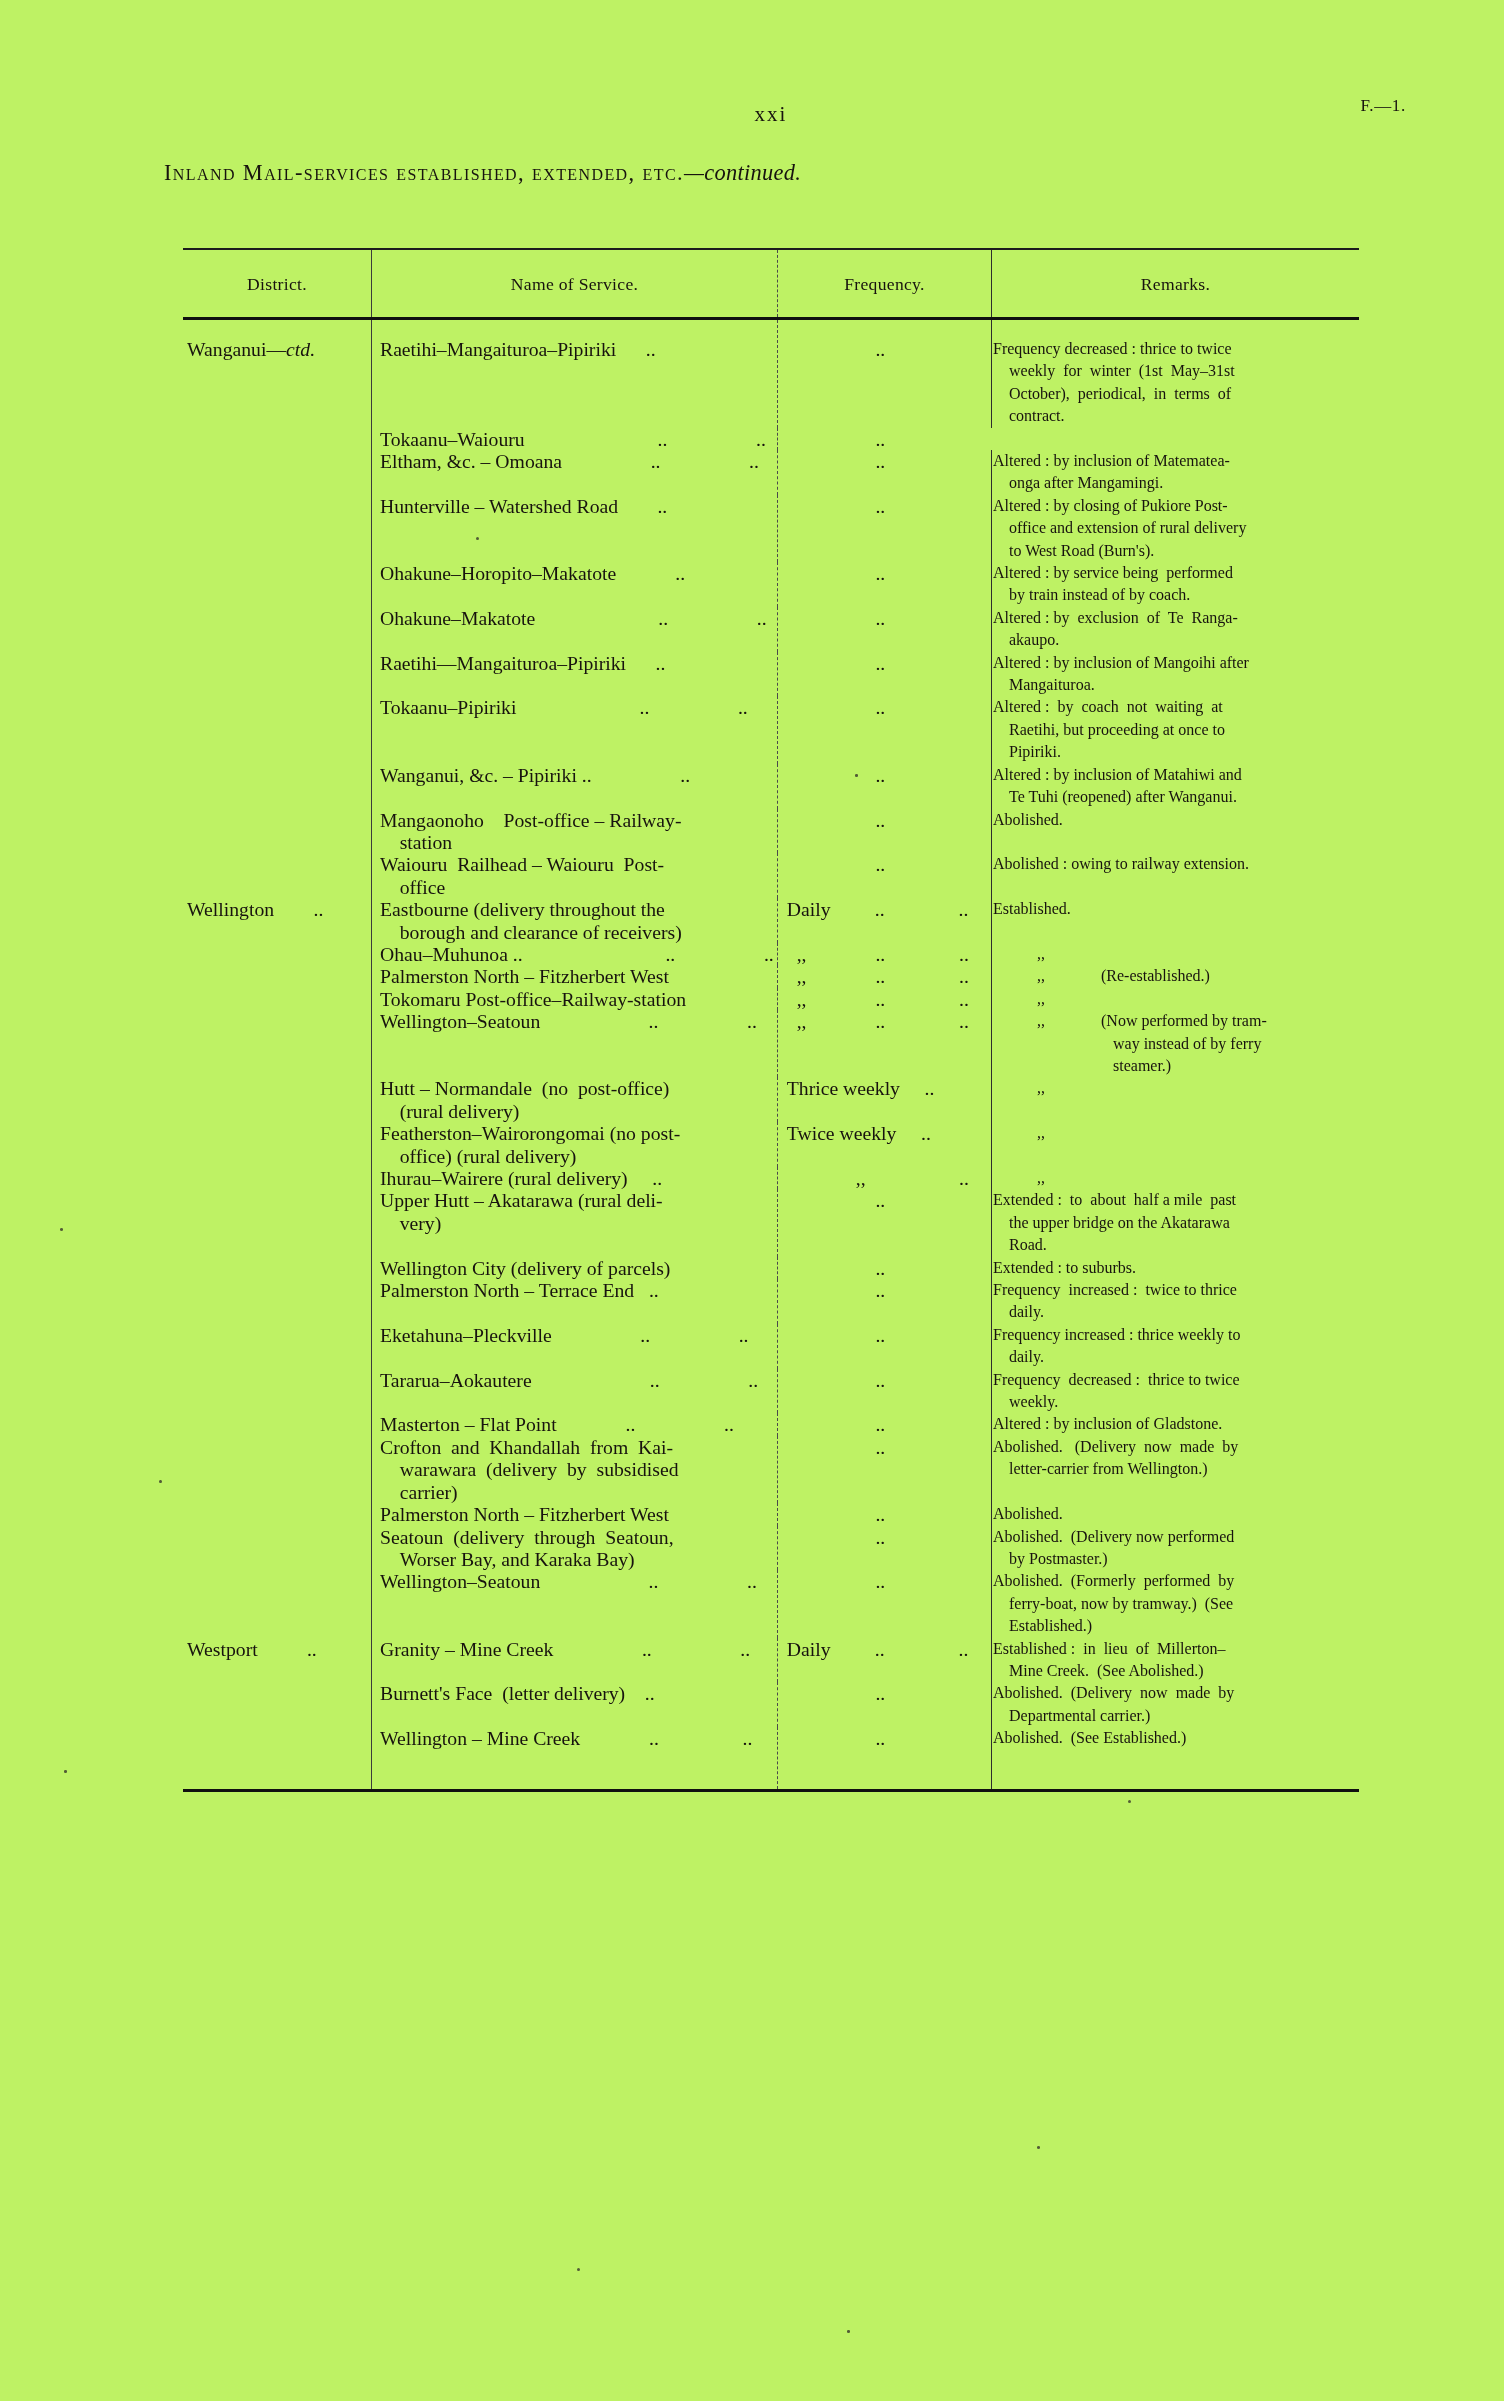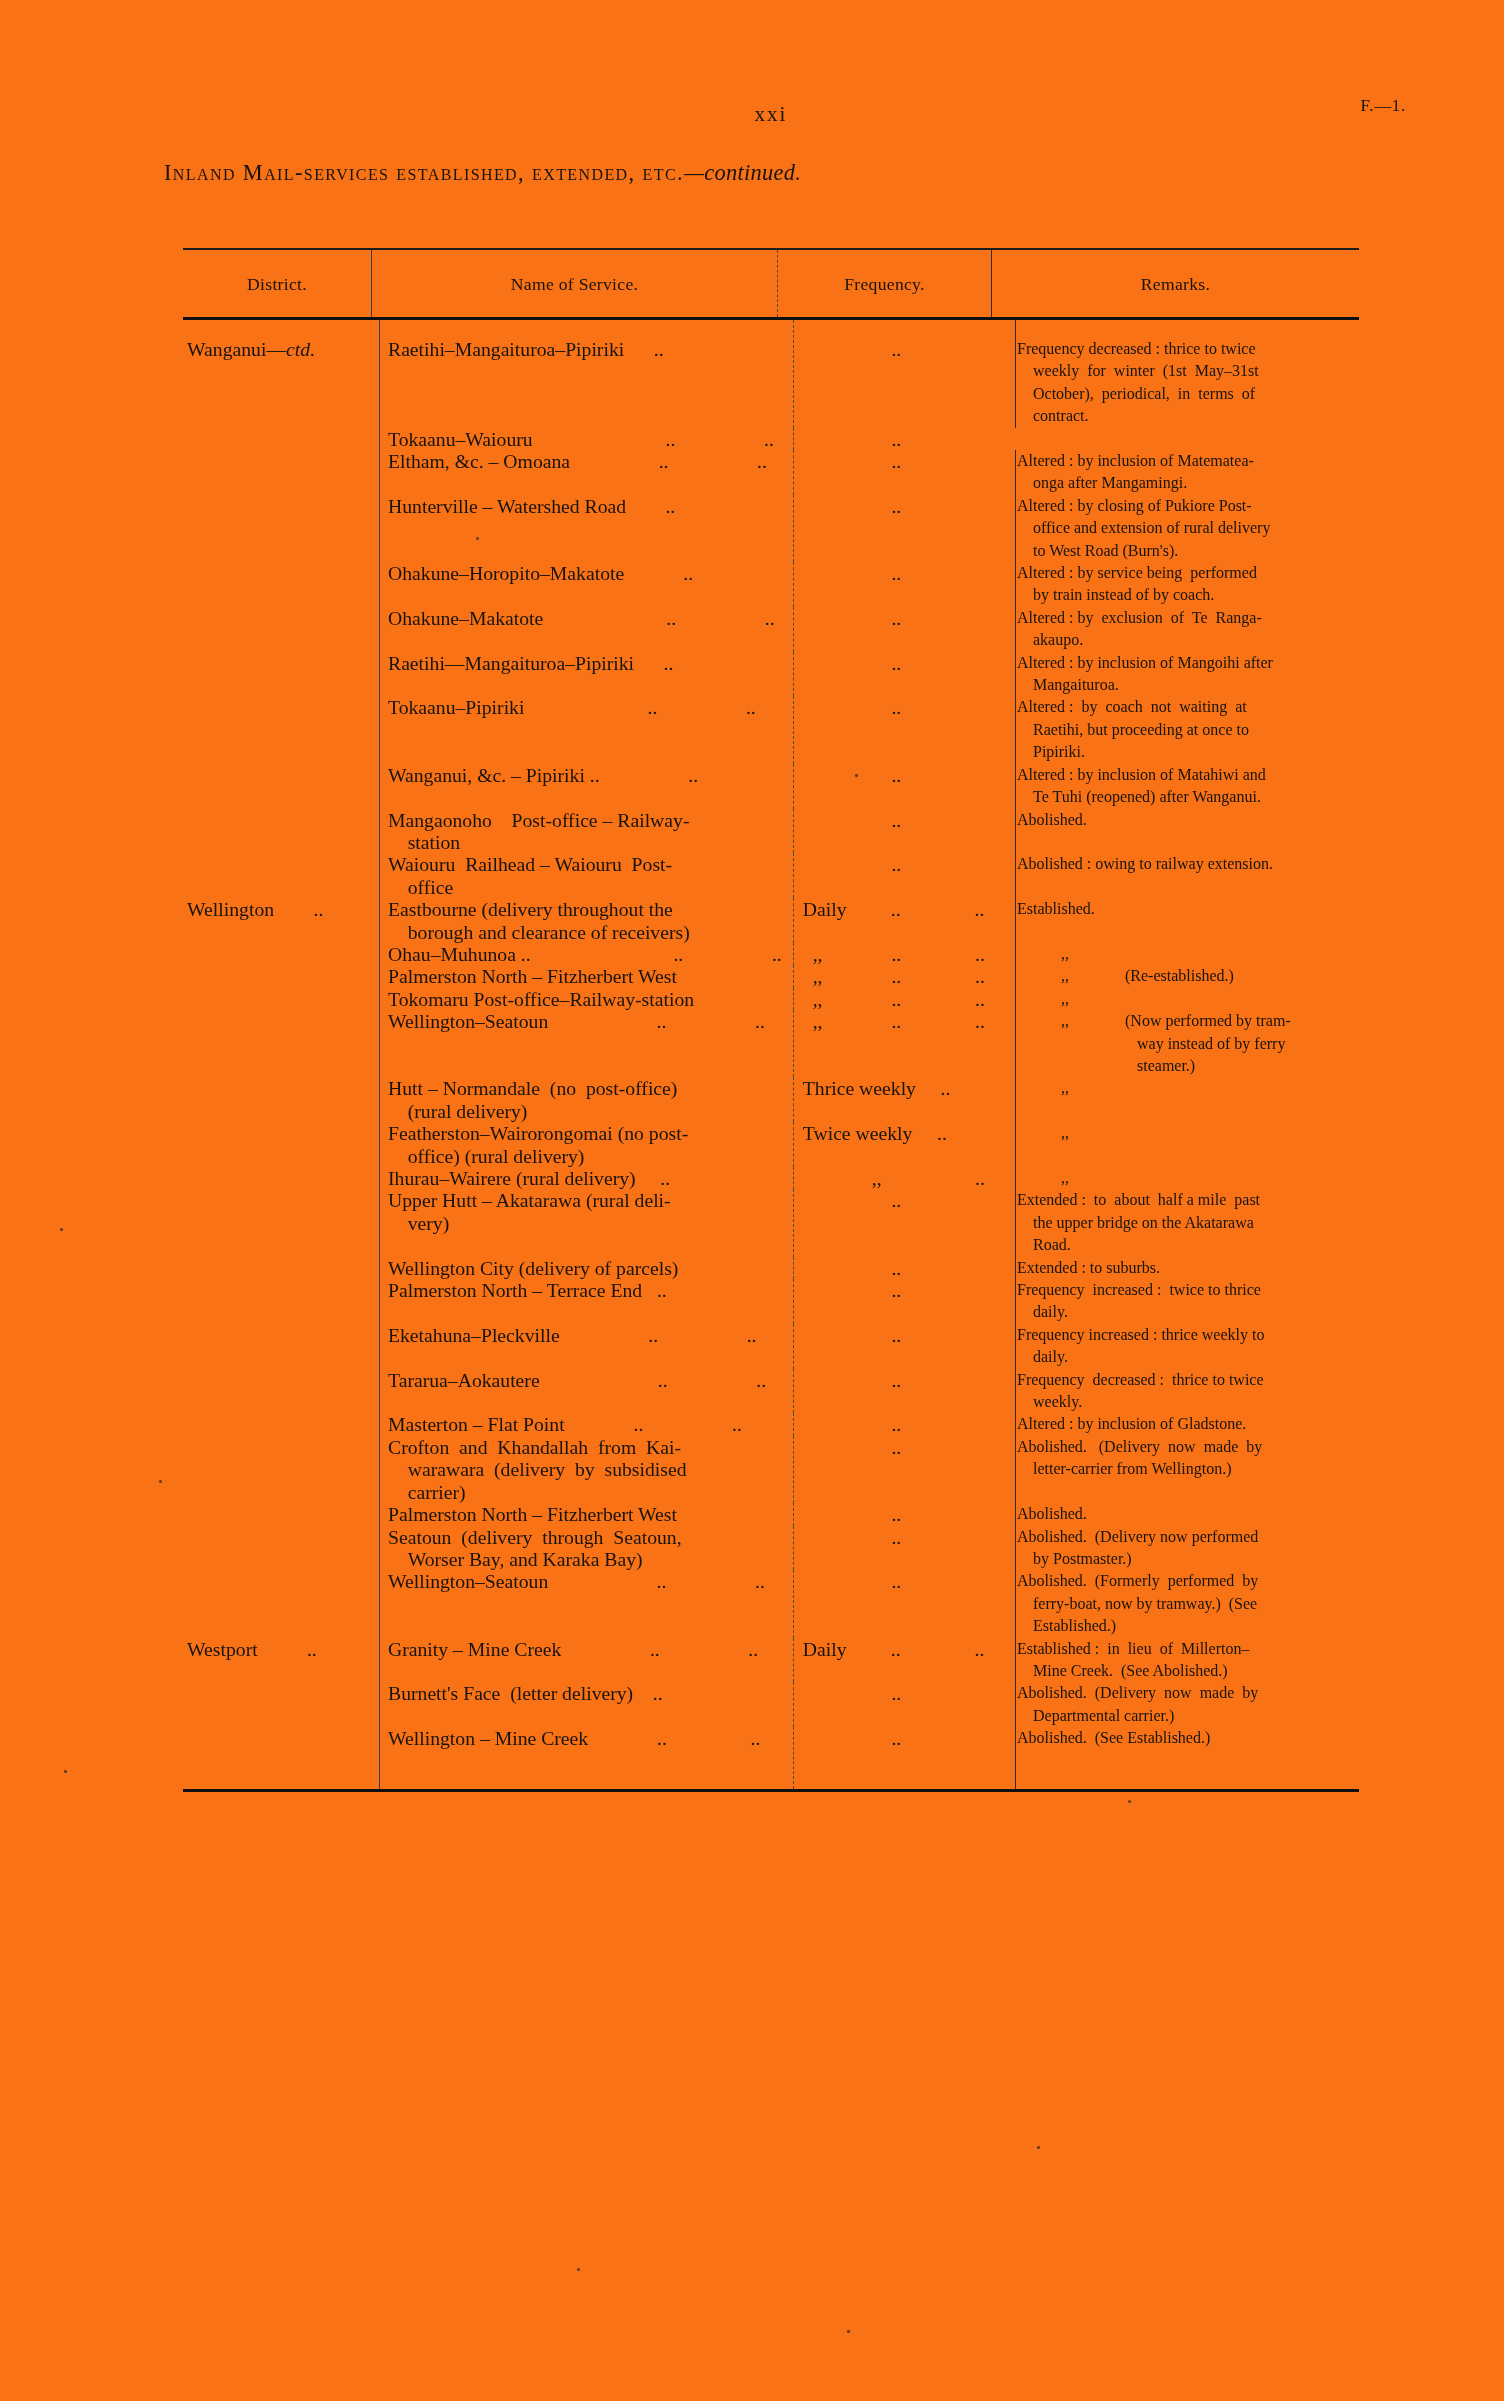--- a/index.html
+++ b/index.html
@@ -1,19 +1,19 @@
 <!DOCTYPE html>
 <html style="font-size:11px"><head>
 <meta charset="utf-8">
 <style>
   html,body { margin:0; padding:0; background:#ffffff; }
   .page {
     position:relative;
     width:1505px; height:2401px;
-    background:#f97316;
+    background:#bef264;
     font-family:"Liberation Serif","DejaVu Serif",serif;
     color:#17130e;
     overflow:hidden;
   }
   
   .running-head {
     position:absolute; top:102px; left:183px; width:1176px;
     text-align:center;
   }
   .pageno { font-size:21px; letter-spacing:2px; }
@@ -39,21 +39,21 @@
     display:grid; grid-template-columns:188px 406px 214px 368px;
     border-bottom:3.4px solid #101010;
   }
   .hc {
     padding:24.4px 4.1px 22px 4.1px; text-align:center;
     font-size:17.6px; letter-spacing:0.3px;
   }
   .bl-solid  { border-left:1.4px solid #3b3b3b; }
   .bl-dashed { border-left:1.4px dashed #4a4a4a; }
   .bl-dark   { border-left:1.4px solid #2d2d2d; }
-  .trow { display:grid; grid-template-columns:188px 406px 214px 368px;gap:8px; }
+  .trow { display:grid; grid-template-columns:188px 406px 214px 368px; }
   .c {
     white-space:pre-wrap;
     font-size:19.7px; line-height:22.4px;
     padding-right:2.7px;
   }
   .c-district { padding-left:4.1px; }
   .c-service  { padding-left:8px; }
   .c-freq     { padding-left:8.8px; }
   .c-remarks  { padding-left:1px; font-size:16px; }
   .trow:first-child > .c { padding-top:17.6px; }

